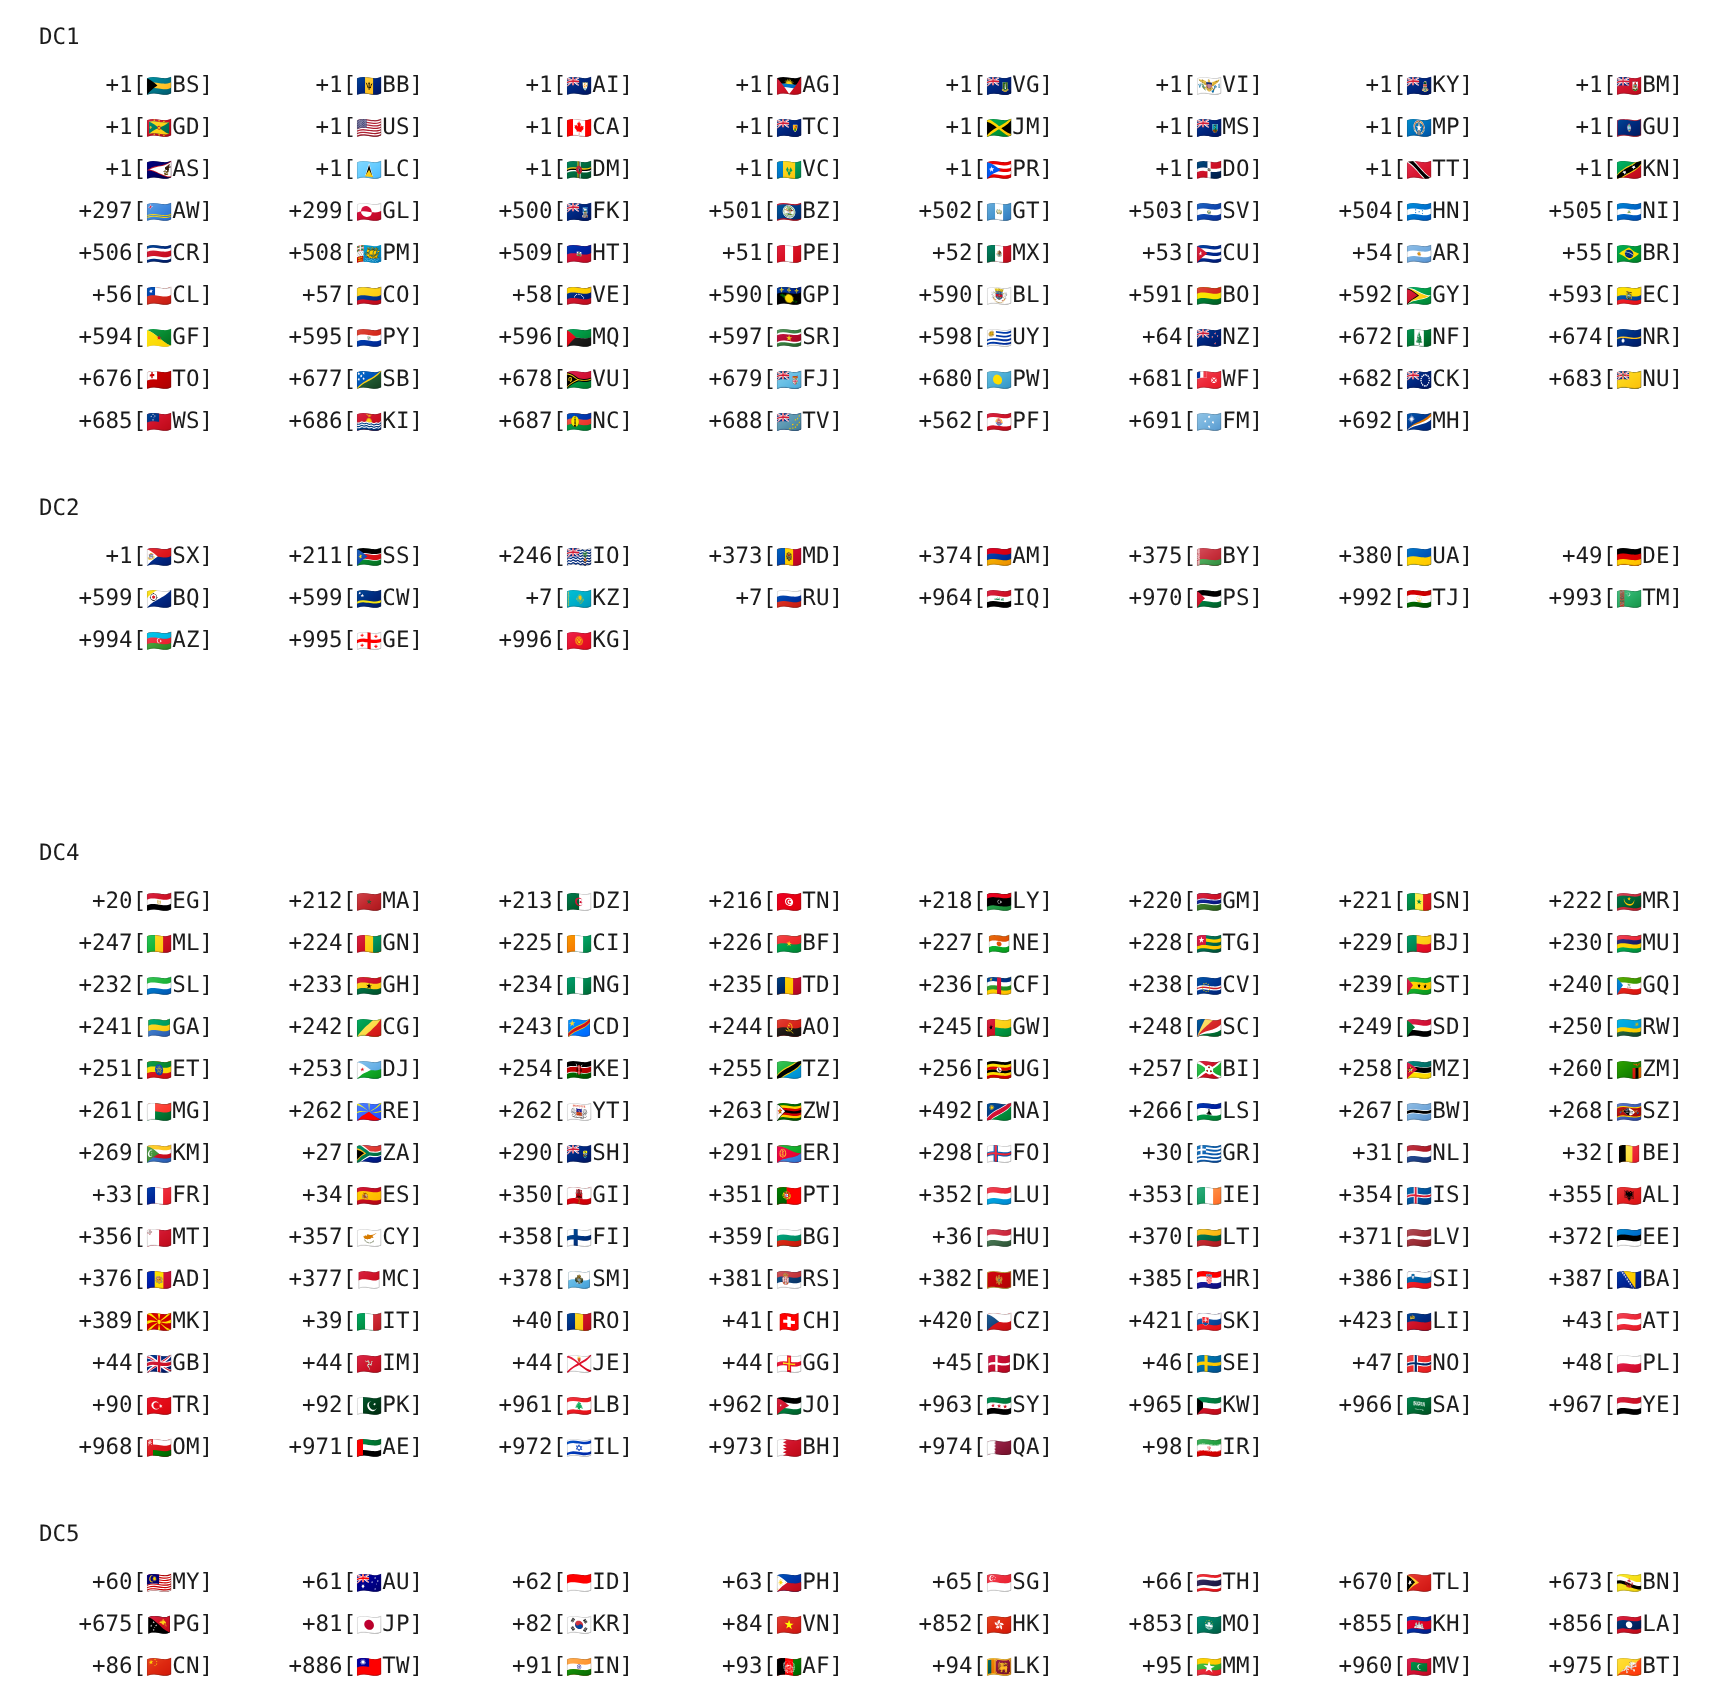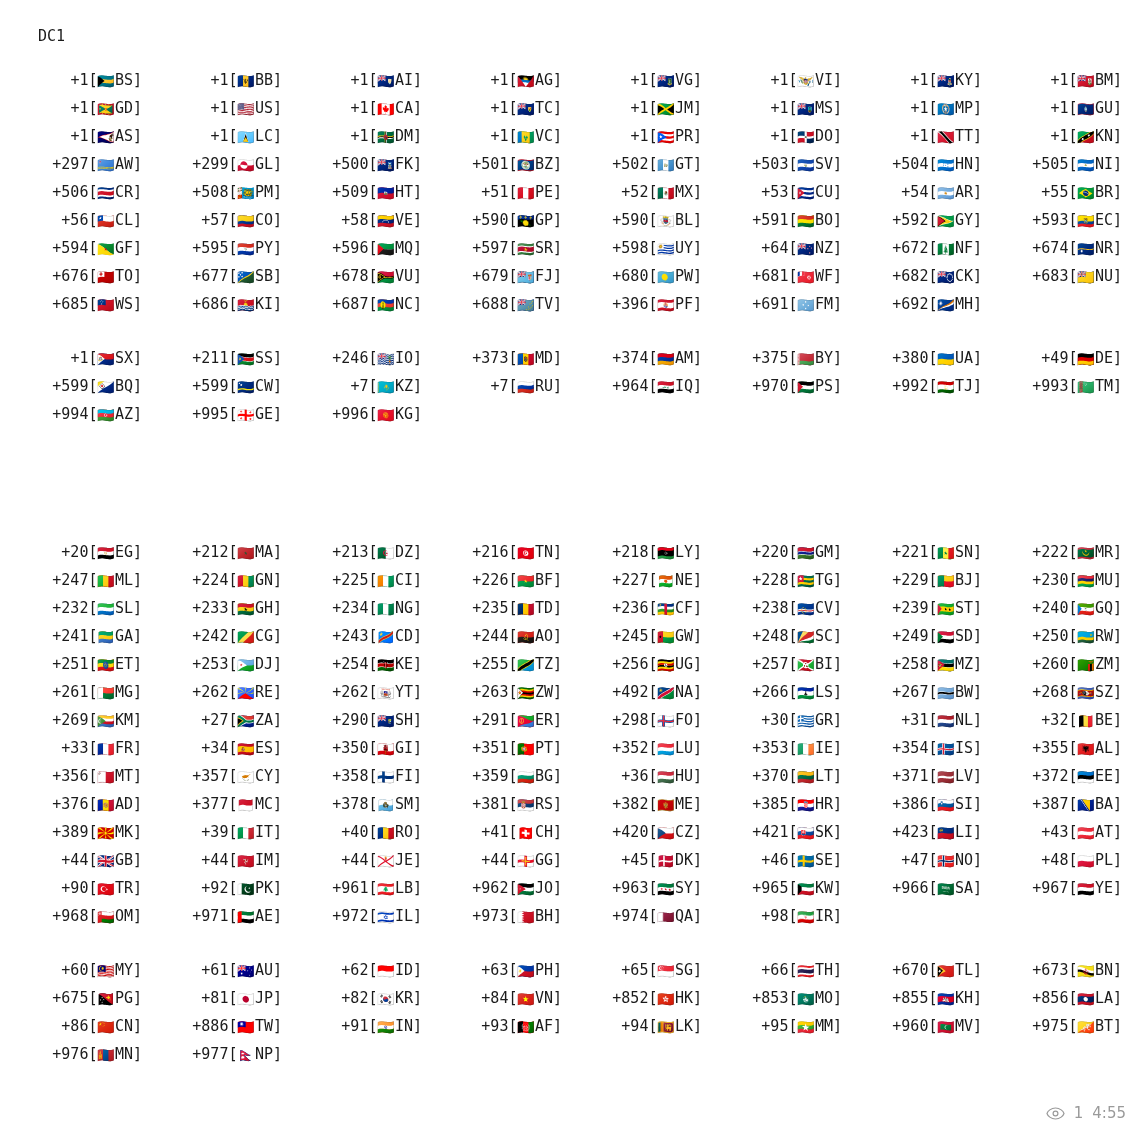--- a/index.html
+++ b/index.html
@@ -18,21 +18,21 @@
   .page {
     padding: 6px 14px 0 22px;
     box-sizing: border-box;
     width: 1144px;
   }
   .group-title {
     font-family: "DejaVu Sans Mono", "Liberation Mono", monospace;
     font-size: 15px;
     line-height: 28px;
     color: #1b1b1b;
-    margin: 16px;
+    margin: 4px;
     padding: 0;
     letter-spacing: 0;
   }
   .grid {
     display: grid;
     grid-template-columns: repeat(8, 140px);
     column-gap: 0px;
     row-gap: 0px;
     margin: 0;
     padding: 0;
@@ -138,25 +138,26 @@
         <div class="cell"><span>+678</span><span>[</span><span class="flag">🇻🇺</span><span>VU</span><span>]</span></div>
         <div class="cell"><span>+679</span><span>[</span><span class="flag">🇫🇯</span><span>FJ</span><span>]</span></div>
         <div class="cell"><span>+680</span><span>[</span><span class="flag">🇵🇼</span><span>PW</span><span>]</span></div>
         <div class="cell"><span>+681</span><span>[</span><span class="flag">🇼🇫</span><span>WF</span><span>]</span></div>
         <div class="cell"><span>+682</span><span>[</span><span class="flag">🇨🇰</span><span>CK</span><span>]</span></div>
         <div class="cell"><span>+683</span><span>[</span><span class="flag">🇳🇺</span><span>NU</span><span>]</span></div>
         <div class="cell"><span>+685</span><span>[</span><span class="flag">🇼🇸</span><span>WS</span><span>]</span></div>
         <div class="cell"><span>+686</span><span>[</span><span class="flag">🇰🇮</span><span>KI</span><span>]</span></div>
         <div class="cell"><span>+687</span><span>[</span><span class="flag">🇳🇨</span><span>NC</span><span>]</span></div>
         <div class="cell"><span>+688</span><span>[</span><span class="flag">🇹🇻</span><span>TV</span><span>]</span></div>
-        <div class="cell"><span>+396</span><span>[</span><span class="flag">🇵🇫</span><span>PF</span><span>]</span></div>
+        <div class="cell"><span>+562</span><span>[</span><span class="flag">🇵🇫</span><span>PF</span><span>]</span></div>
         <div class="cell"><span>+691</span><span>[</span><span class="flag">🇫🇲</span><span>FM</span><span>]</span></div>
         <div class="cell"><span>+692</span><span>[</span><span class="flag">🇲🇭</span><span>MH</span><span>]</span></div>
       </div>
       <div class="spacer-md"></div>
+      <div class="group-title">DC2</div>
       <div class="grid">
         <div class="cell"><span>+1</span><span>[</span><span class="flag">🇸🇽</span><span>SX</span><span>]</span></div>
         <div class="cell"><span>+211</span><span>[</span><span class="flag">🇸🇸</span><span>SS</span><span>]</span></div>
         <div class="cell"><span>+246</span><span>[</span><span class="flag">🇮🇴</span><span>IO</span><span>]</span></div>
         <div class="cell"><span>+373</span><span>[</span><span class="flag">🇲🇩</span><span>MD</span><span>]</span></div>
         <div class="cell"><span>+374</span><span>[</span><span class="flag">🇦🇲</span><span>AM</span><span>]</span></div>
         <div class="cell"><span>+375</span><span>[</span><span class="flag">🇧🇾</span><span>BY</span><span>]</span></div>
         <div class="cell"><span>+380</span><span>[</span><span class="flag">🇺🇦</span><span>UA</span><span>]</span></div>
         <div class="cell"><span>+49</span><span>[</span><span class="flag">🇩🇪</span><span>DE</span><span>]</span></div>
         <div class="cell"><span>+599</span><span>[</span><span class="flag">🇧🇶</span><span>BQ</span><span>]</span></div>
@@ -167,20 +168,21 @@
         <div class="cell"><span>+970</span><span>[</span><span class="flag">🇵🇸</span><span>PS</span><span>]</span></div>
         <div class="cell"><span>+992</span><span>[</span><span class="flag">🇹🇯</span><span>TJ</span><span>]</span></div>
         <div class="cell"><span>+993</span><span>[</span><span class="flag">🇹🇲</span><span>TM</span><span>]</span></div>
         <div class="cell"><span>+994</span><span>[</span><span class="flag">🇦🇿</span><span>AZ</span><span>]</span></div>
         <div class="cell"><span>+995</span><span>[</span><span class="flag">🇬🇪</span><span>GE</span><span>]</span></div>
         <div class="cell"><span>+996</span><span>[</span><span class="flag">🇰🇬</span><span>KG</span><span>]</span></div>
       </div>
       <div class="spacer-md"></div>
       <div class="empty-block"></div>
       <div class="spacer-md"></div>
+      <div class="group-title">DC4</div>
       <div class="grid">
         <div class="cell"><span>+20</span><span>[</span><span class="flag">🇪🇬</span><span>EG</span><span>]</span></div>
         <div class="cell"><span>+212</span><span>[</span><span class="flag">🇲🇦</span><span>MA</span><span>]</span></div>
         <div class="cell"><span>+213</span><span>[</span><span class="flag">🇩🇿</span><span>DZ</span><span>]</span></div>
         <div class="cell"><span>+216</span><span>[</span><span class="flag">🇹🇳</span><span>TN</span><span>]</span></div>
         <div class="cell"><span>+218</span><span>[</span><span class="flag">🇱🇾</span><span>LY</span><span>]</span></div>
         <div class="cell"><span>+220</span><span>[</span><span class="flag">🇬🇲</span><span>GM</span><span>]</span></div>
         <div class="cell"><span>+221</span><span>[</span><span class="flag">🇸🇳</span><span>SN</span><span>]</span></div>
         <div class="cell"><span>+222</span><span>[</span><span class="flag">🇲🇷</span><span>MR</span><span>]</span></div>
         <div class="cell"><span>+247</span><span>[</span><span class="flag">🇲🇱</span><span>ML</span><span>]</span></div>
@@ -280,20 +282,21 @@
         <div class="cell"><span>+966</span><span>[</span><span class="flag">🇸🇦</span><span>SA</span><span>]</span></div>
         <div class="cell"><span>+967</span><span>[</span><span class="flag">🇾🇪</span><span>YE</span><span>]</span></div>
         <div class="cell"><span>+968</span><span>[</span><span class="flag">🇴🇲</span><span>OM</span><span>]</span></div>
         <div class="cell"><span>+971</span><span>[</span><span class="flag">🇦🇪</span><span>AE</span><span>]</span></div>
         <div class="cell"><span>+972</span><span>[</span><span class="flag">🇮🇱</span><span>IL</span><span>]</span></div>
         <div class="cell"><span>+973</span><span>[</span><span class="flag">🇧🇭</span><span>BH</span><span>]</span></div>
         <div class="cell"><span>+974</span><span>[</span><span class="flag">🇶🇦</span><span>QA</span><span>]</span></div>
         <div class="cell"><span>+98</span><span>[</span><span class="flag">🇮🇷</span><span>IR</span><span>]</span></div>
       </div>
       <div class="spacer-md"></div>
+      <div class="group-title">DC5</div>
       <div class="grid">
         <div class="cell"><span>+60</span><span>[</span><span class="flag">🇲🇾</span><span>MY</span><span>]</span></div>
         <div class="cell"><span>+61</span><span>[</span><span class="flag">🇦🇺</span><span>AU</span><span>]</span></div>
         <div class="cell"><span>+62</span><span>[</span><span class="flag">🇮🇩</span><span>ID</span><span>]</span></div>
         <div class="cell"><span>+63</span><span>[</span><span class="flag">🇵🇭</span><span>PH</span><span>]</span></div>
         <div class="cell"><span>+65</span><span>[</span><span class="flag">🇸🇬</span><span>SG</span><span>]</span></div>
         <div class="cell"><span>+66</span><span>[</span><span class="flag">🇹🇭</span><span>TH</span><span>]</span></div>
         <div class="cell"><span>+670</span><span>[</span><span class="flag">🇹🇱</span><span>TL</span><span>]</span></div>
         <div class="cell"><span>+673</span><span>[</span><span class="flag">🇧🇳</span><span>BN</span><span>]</span></div>
         <div class="cell"><span>+675</span><span>[</span><span class="flag">🇵🇬</span><span>PG</span><span>]</span></div>

